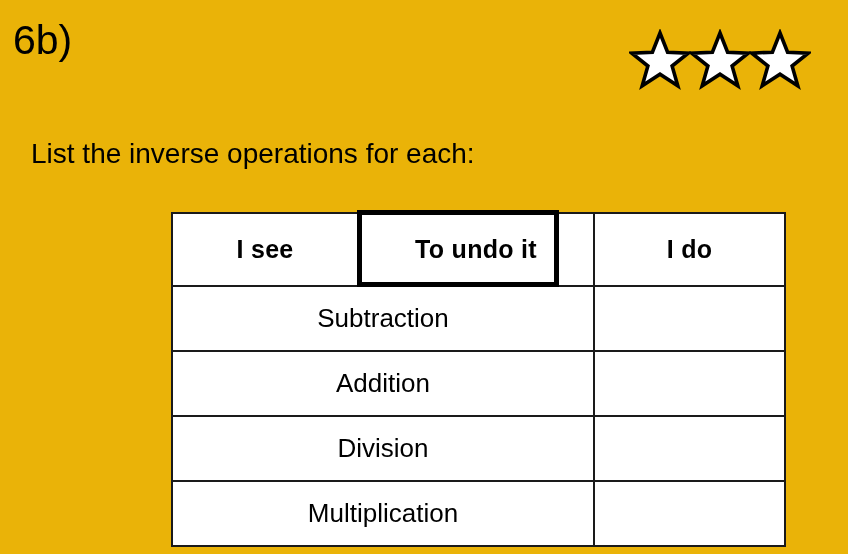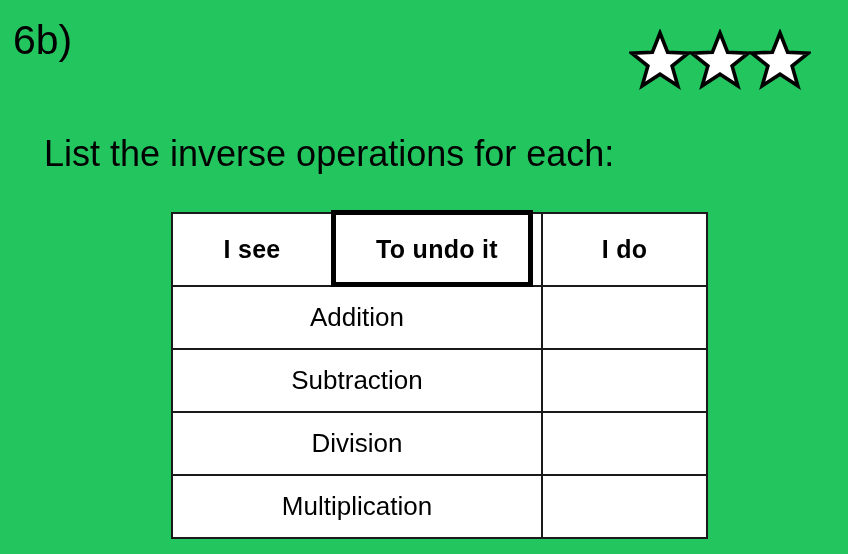--- a/index.html
+++ b/index.html
@@ -14,21 +14,21 @@
     position: relative;
     overflow: hidden;
     font-family: "Liberation Sans", sans-serif;
     color: #000000;
     -webkit-font-smoothing: antialiased;
   }
 
   .page {
     position: absolute;
     inset: 0;
-    background: #22c55e;
+    background: #eab308;
     text-decoration: underline;
   }
 
   
   .q-number {
     position: absolute;
     left: 13px;
     top: 16px;
     font-size: 41px;
     line-height: 48px;
@@ -49,23 +49,23 @@
     gap: 0px;
   }
   .stars svg {
     display: block;
     margin-right: -2px;
   }
 
   
   .prompt {
     position: absolute;
-    left: 44px;
+    left: 31px;
     top: 130px;
-    font-size: 36px;
+    font-size: 28px;
     line-height: 48px;
     font-weight: 400;
     white-space: pre;
   }
 
   
   .table-wrap {
     position: absolute;
     left: 171px;
     top: 212px;
@@ -76,21 +76,21 @@
   table.worksheet {
     border-collapse: collapse;
     table-layout: fixed;
     width: 511px;
     height: 315px;
     background: #ffffff;
   }
   table.worksheet td,
   table.worksheet th {
     border: 2px solid #1a1a1a;
-    padding: 3px;
+    padding: 16px;
     text-align: center;
     vertical-align: middle;
     background: #ffffff;
   }
 
   
   tr.header-row { height: 73px; }
   tr.header-row th {
     font-size: 25px;
     font-weight: bold;
@@ -164,29 +164,29 @@
             <span class="cell-text">To undo it</span>
           </th>
           <th class="col-i-do">
             <span class="cell-text">I do</span>
           </th>
         </tr>
       </thead>
       <tbody>
         <tr class="body-row">
           <td class="op-name" colspan="2">
+            <span class="cell-text">Subtraction</span>
+          </td>
+          <td class="answer-cell">
+            <span class="cell-text"></span>
+          </td>
+        </tr>
+        <tr class="body-row">
+          <td class="op-name" colspan="2">
             <span class="cell-text">Addition</span>
-          </td>
-          <td class="answer-cell">
-            <span class="cell-text"></span>
-          </td>
-        </tr>
-        <tr class="body-row">
-          <td class="op-name" colspan="2">
-            <span class="cell-text">Subtraction</span>
           </td>
           <td class="answer-cell">
             <span class="cell-text"></span>
           </td>
         </tr>
         <tr class="body-row">
           <td class="op-name" colspan="2">
             <span class="cell-text">Division</span>
           </td>
           <td class="answer-cell">

